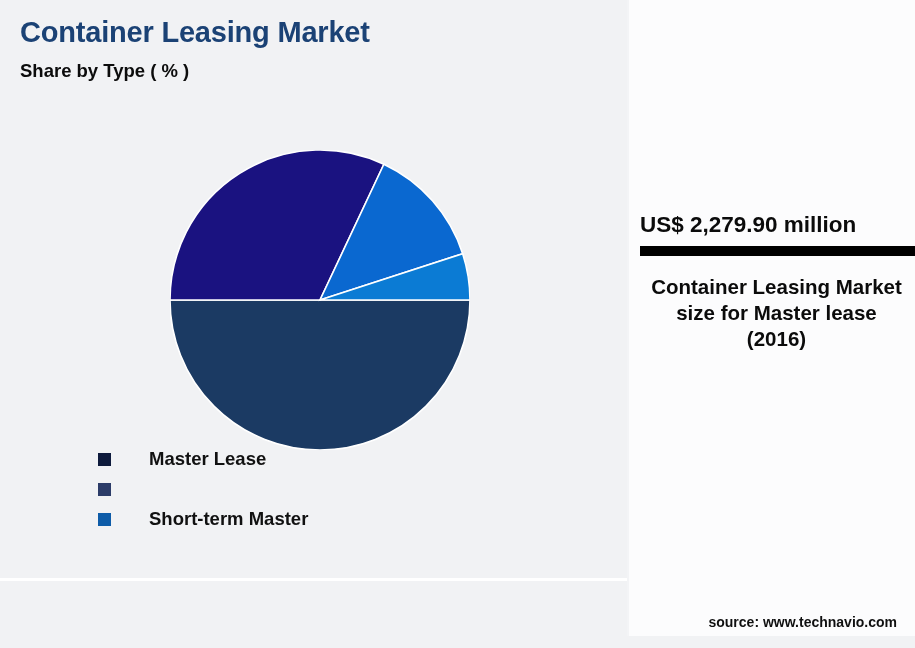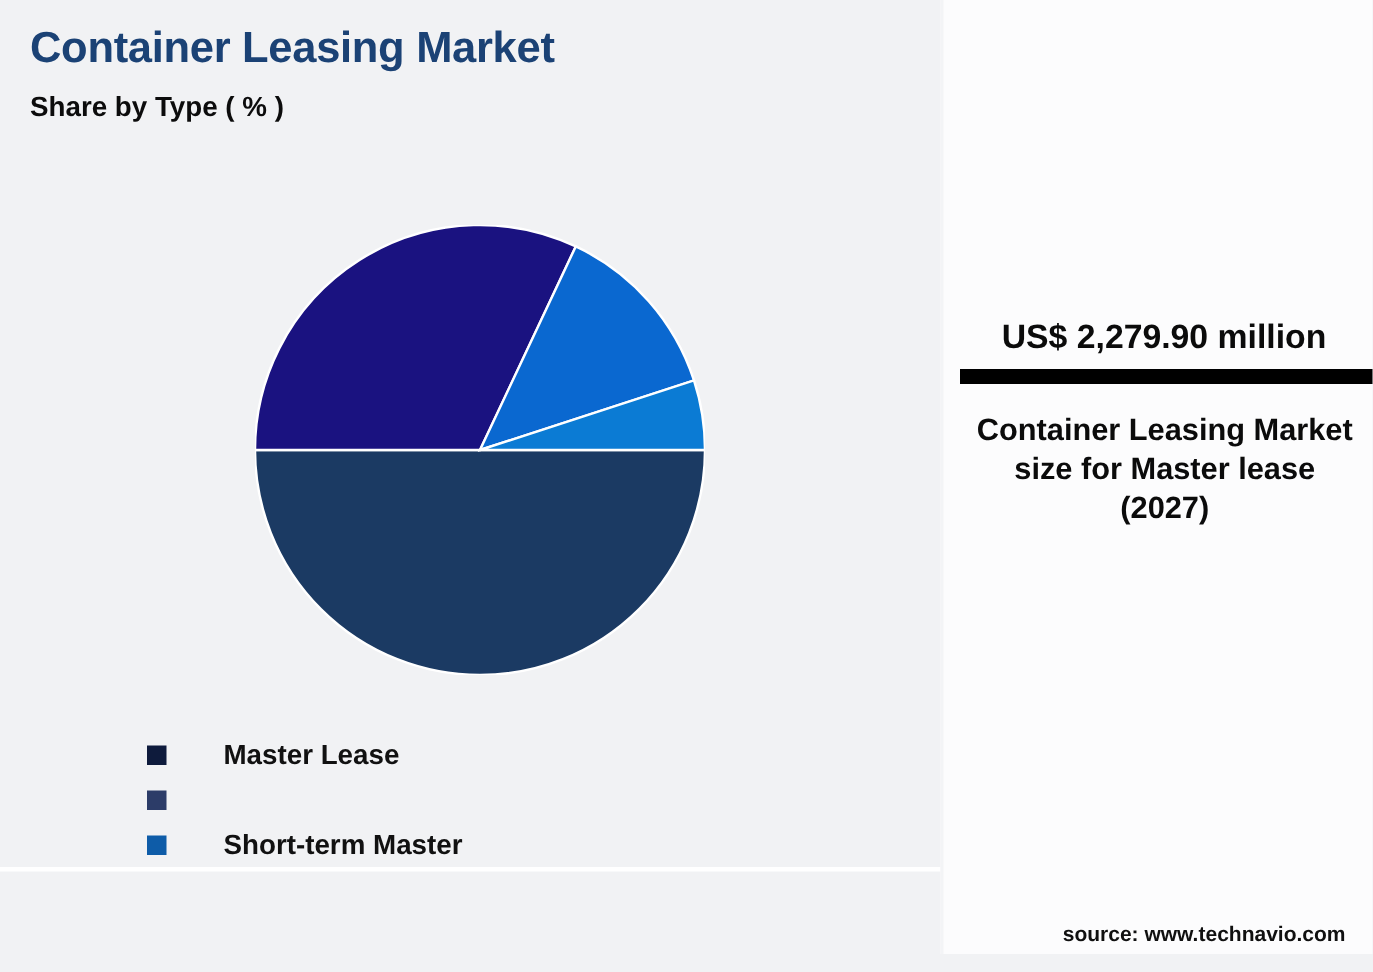--- a/index.html
+++ b/index.html
@@ -61,21 +61,21 @@
     top: 150px;
     width: 300px;
     height: 300px;
   }
   #pie-svg { display: block; }
 
   
   #legend {
     position: absolute;
     left: 98px;
-    top: 488px;
+    top: 444px;
     width: 420px;
   }
   .legend-row {
     display: flex;
     align-items: center;
     height: 30px;
   }
   .legend-swatch {
     width: 13px;
     height: 13px;
@@ -109,21 +109,20 @@
     height: 636px;
     background: #fcfcfd;
     border-left: 2px solid #f3f4f6;
   }
 
   #callout-value {
     position: absolute;
     left: 11px;
     top: 212px;
     width: 272px;
-    text-align: center;
     font-size: 22.5px;
     font-weight: bold;
     color: #0b0b0b;
     white-space: nowrap;
   }
 
   #callout-rule {
     position: absolute;
     left: 11px;
     top: 246px;
@@ -199,18 +198,18 @@
 
     <div id="left-separator"></div>
   </div>
 
   <div id="right-panel">
 
     <div id="callout-value">US$ 2,279.90 million</div>
 
     <div id="callout-rule"></div>
 
-    <div id="callout-desc">Container Leasing Market size for Master lease (2027)</div>
+    <div id="callout-desc">Container Leasing Market size for Master lease (2016)</div>
   </div>
 
   <div id="source-note">source: www.technavio.com</div>
 
 </div>
 
 </body></html>

